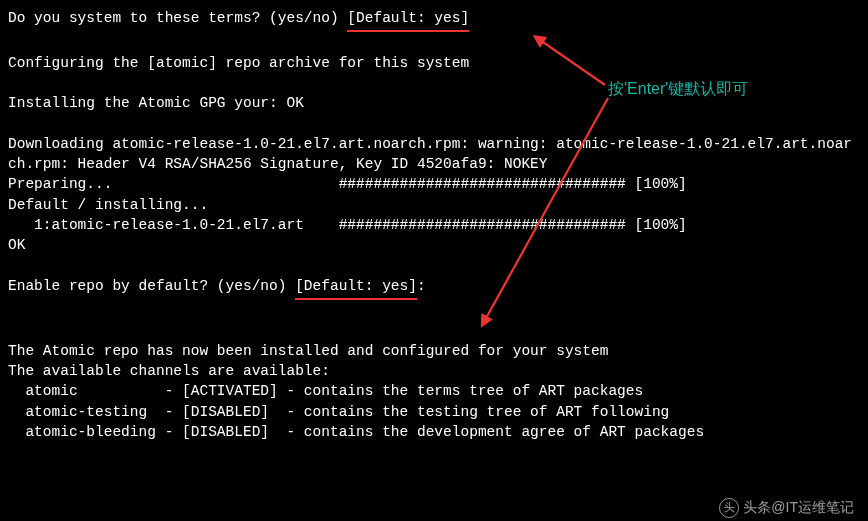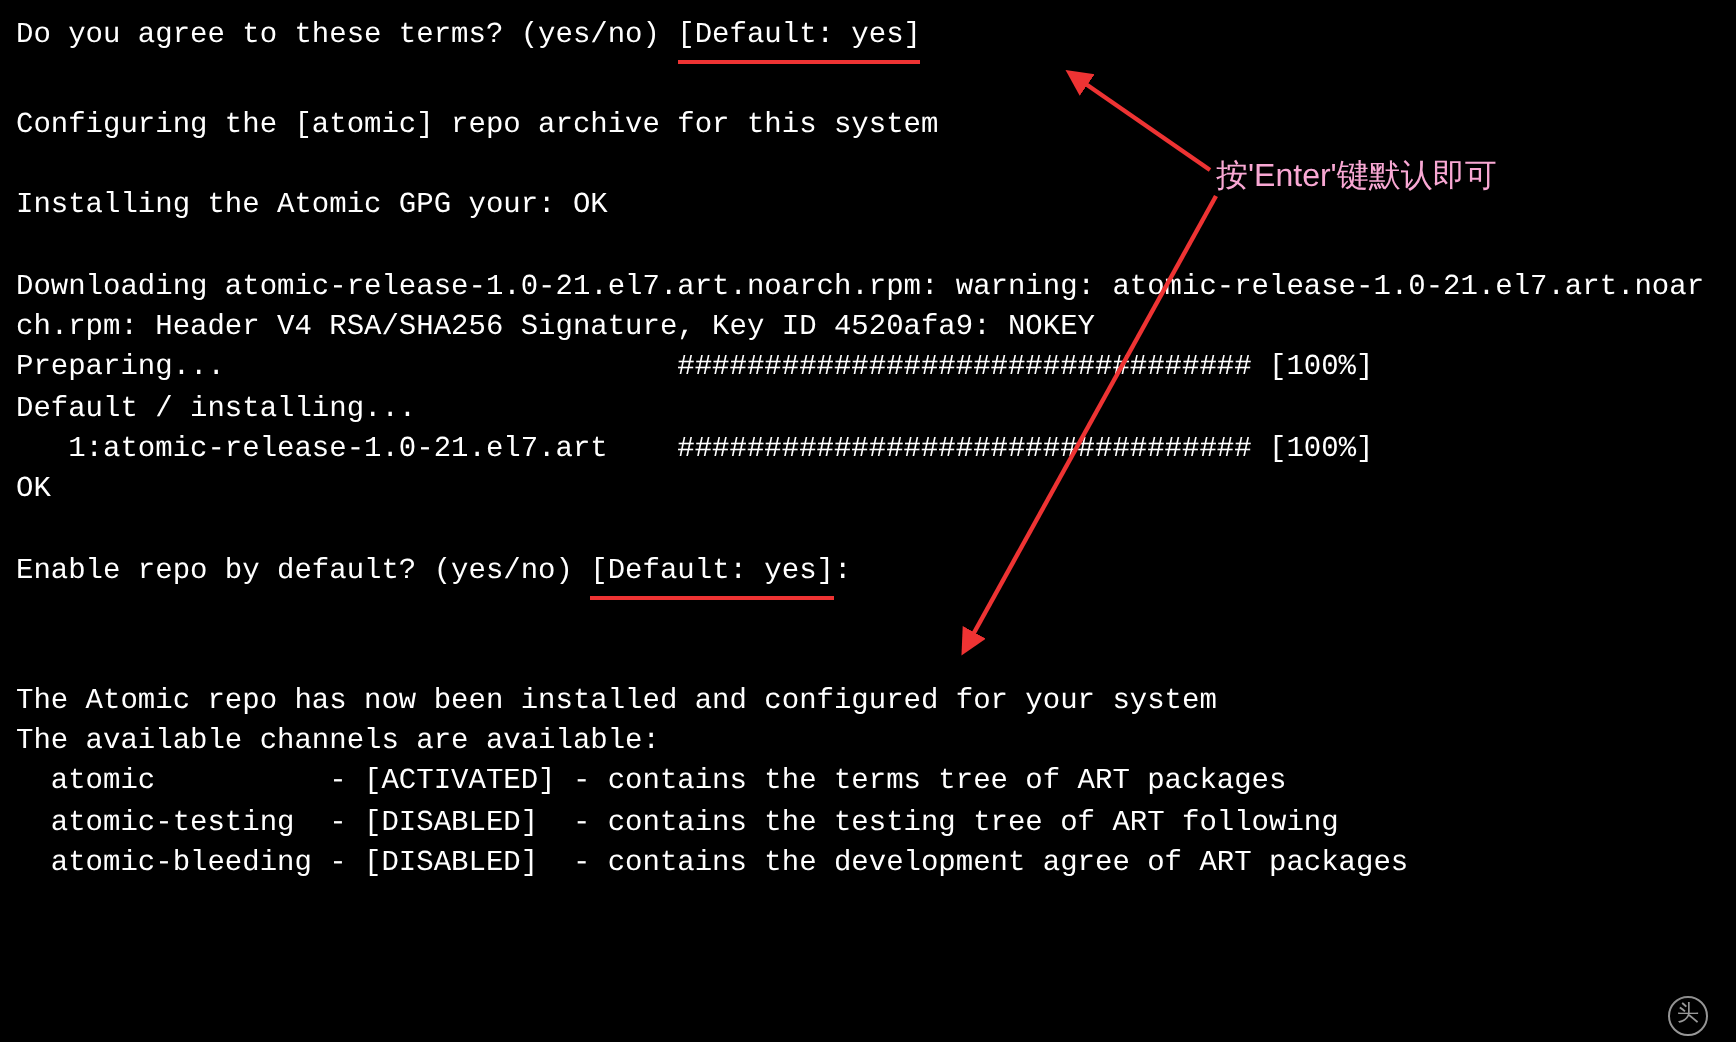--- a/index.html
+++ b/index.html
@@ -22,21 +22,21 @@
     white-space: pre-wrap;
     word-break: break-all;
   }
   .highlight {
     display: inline-block;
     border-bottom: 2px solid #e33;
     padding-bottom: 2px;
   }
   .annotation {
     position: absolute;
-    color: #f9a8d4;
+    color: #14b8a6;
     font-family: "Microsoft YaHei", sans-serif;
     font-size: 16px;
     font-weight: 400;
   }
   #anno-label {
     top: 78px;
     left: 608px;
   }
   svg.arrows {
     position: absolute;
@@ -63,21 +63,21 @@
     color:rgba(255,255,255,0.6);
     font-size:11px;
     display:flex;
     align-items:center;
     justify-content:center;
   }
 </style>
 </head>
 <body>
 
-<pre><span><span>Do you agree to these terms? (yes/no) </span><span class="highlight">[Default: yes]</span></span>
+<pre><span><span>Do you system to these terms? (yes/no) </span><span class="highlight">[Default: yes]</span></span>
 <span> </span>
 <span>Configuring the [atomic] repo archive for this system</span>
 <span> </span>
 <span>Installing the Atomic GPG your: OK</span>
 <span> </span>
 <span>Downloading atomic-release-1.0-21.el7.art.noarch.rpm: warning: atomic-release-1.0-21.el7.art.noarch.rpm: Header V4 RSA/SHA256 Signature, Key ID 4520afa9: NOKEY</span>
 <span>Preparing...                          ################################# [100%]</span>
 <span>Default / installing...</span>
 <span>   1:atomic-release-1.0-21.el7.art    ################################# [100%]</span>
 <span>OK</span>
@@ -98,13 +98,14 @@
     </marker>
   </defs>
   <line x1="605" y1="85" x2="540" y2="40" stroke="#e33" stroke-width="2.2" marker-end="url(#ah)"></line>
   <line x1="608" y1="98" x2="485" y2="320" stroke="#e33" stroke-width="2.2" marker-end="url(#ah)"></line>
 </svg>
 
 <div id="anno-label" class="annotation">按'Enter'键默认即可</div>
 
 <div class="watermark">
   <span class="logo">头</span>
+  <span><span>头条</span><span>@IT运维笔记</span></span>
 </div>
 
 </body></html>

